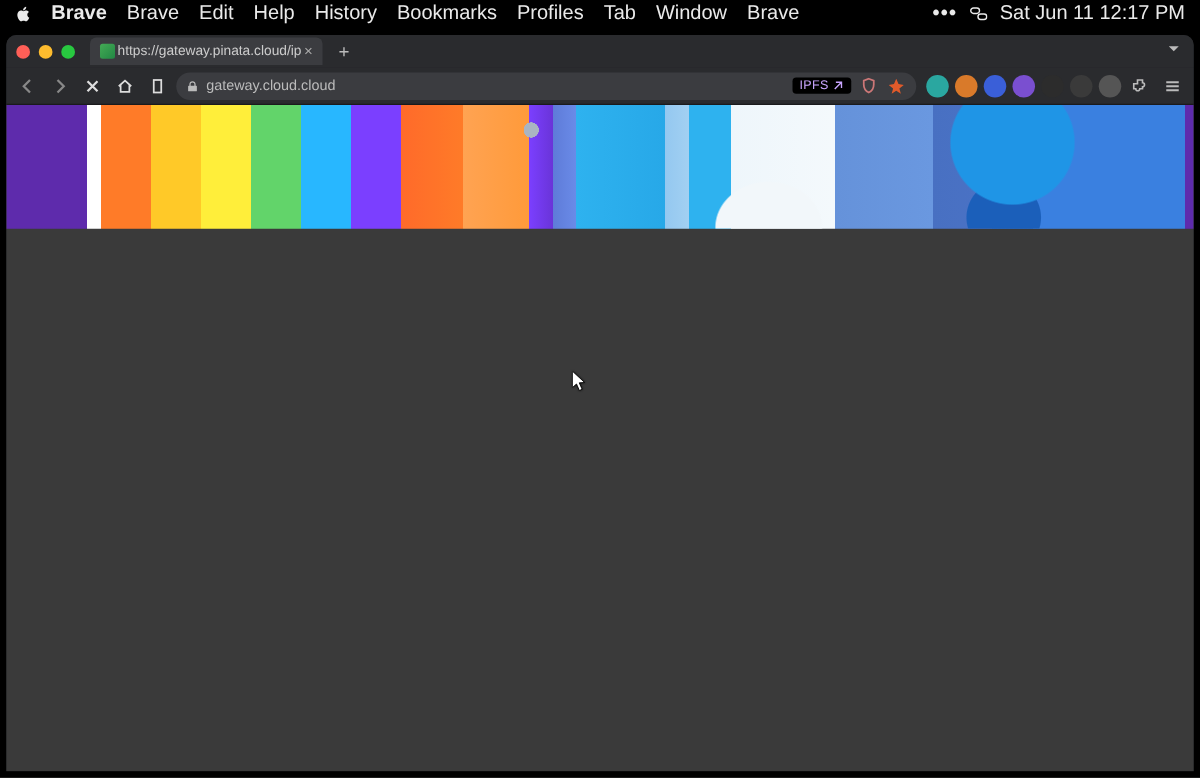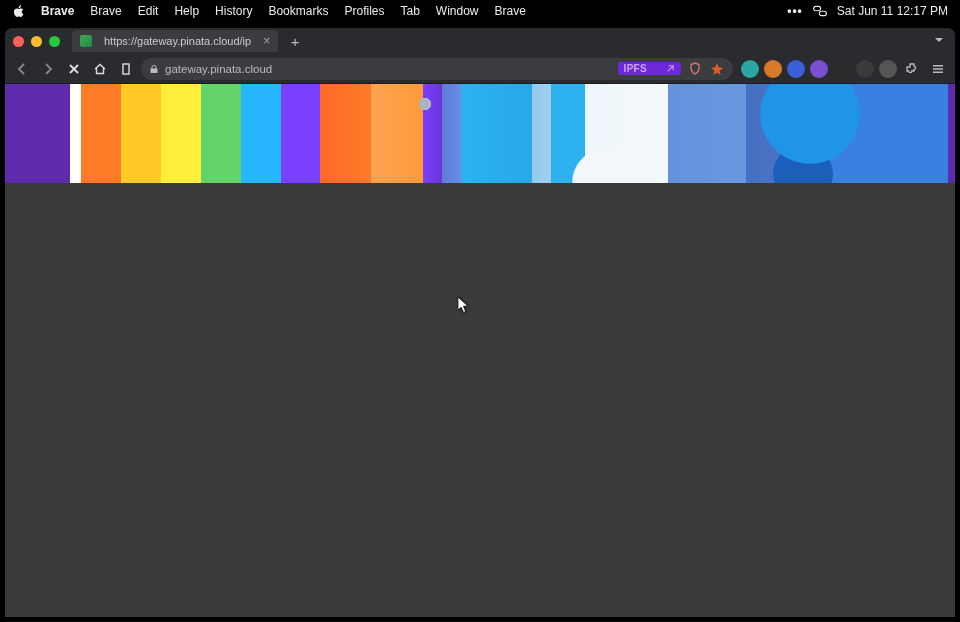--- a/index.html
+++ b/index.html
@@ -1,55 +1,55 @@
 <!DOCTYPE html>
 <html><head>
   <meta charset="utf-8">
   <style>
     * { margin: 0; padding: 0; box-sizing: border-box; font-family: -apple-system, BlinkMacSystemFont, "Segoe UI", sans-serif; }
     body { width: 960px; height: 622px; background: #000; overflow: hidden; position: relative; }
 
     
-    .menubar { height: 22px; background: #000; display: flex; align-items: center; justify-content: space-between; padding: 0 12px; color: #eaeaea; font-size: 12px; font-weight: 500; }
+    .menubar { height: 22px; background: #000; display: flex; align-items: center; justify-content: space-between; padding: 0 12px; color: #eaeaea; font-size: 16px; font-weight: 500; }
     .menubar-left { display: flex; align-items: center; gap: 16px; }
     .menubar-left .app-name { font-weight: 700; }
     .menubar-right { display: flex; align-items: center; gap: 10px; }
     .apple-logo svg { width: 13px; height: 13px; display: block; }
     .menubar-icon { display: flex; align-items: center; }
     .menubar-icon svg { width: 14px; height: 12px; display: block; }
     .menubar-dots { letter-spacing: 1px; font-weight: 700; }
 
     
     .browser-window { position: absolute; top: 28px; left: 5px; right: 5px; bottom: 5px; background: #222326; border-radius: 8px 8px 0 0; overflow: hidden; display: flex; flex-direction: column; }
 
     
     .tabbar { height: 26px; background: #2a2b2e; display: flex; align-items: center; padding-left: 8px; }
     .traffic-lights { display: flex; gap: 7px; align-items: center; margin-right: 12px; }
     .tl { width: 11px; height: 11px; border-radius: 50%; }
     .tl.red { background: #ff5f57; }
     .tl.yellow { background: #febc2e; }
     .tl.green { background: #28c840; }
-    .tab { display: flex; align-items: center; background: #3b3c40; height: 22px; padding: 0 8px; border-radius: 5px 5px 0 0; min-width: 150px; color: #ccc; font-size: 11px; gap: 12px; }
+    .tab { display: flex; align-items: center; background: #3b3c40; height: 22px; padding: 0 8px; border-radius: 5px 5px 0 0; min-width: 150px; color: #ccc; font-size: 11px; gap: 2px; }
     .tab .favicon { width: 12px; height: 12px; background: linear-gradient(135deg,#4a5,#284); border-radius: 2px; }
     .tab .tab-title { flex: 1; white-space: nowrap; overflow: hidden; text-overflow: ellipsis; }
     .tab .tab-close { font-size: 12px; color: #aaa; cursor: pointer; }
     .newtab { width: 22px; height: 22px; display: flex; align-items: center; justify-content: center; color: #bbb; font-size: 15px; margin-left: 6px; cursor: pointer; }
     .tabbar-right { margin-left: auto; padding-right: 10px; color: #bbb; }
     .tabbar-right svg { width: 12px; height: 12px; }
 
     
     .toolbar { height: 30px; background: #2a2b2e; display: flex; align-items: center; padding: 0 6px; gap: 4px; border-bottom: 1px solid #1a1a1c; }
     .navbtn { width: 22px; height: 22px; display: flex; align-items: center; justify-content: center; color: #888; cursor: pointer; border-radius: 3px; }
     .navbtn.enabled { color: #ddd; }
     .navbtn svg { width: 14px; height: 14px; display: block; }
     .urlbar { flex: 1; height: 22px; background: #3b3c40; border-radius: 11px; display: flex; align-items: center; padding: 0 8px; gap: 6px; font-size: 11.5px; color: #bbb; overflow: hidden; }
     .urlbar .lock svg { width: 10px; height: 10px; display: block; }
     .urlbar .url-domain { color: #bbb; }
     .urlbar .url-path { color: #eee; }
-    .urlbar .ipfs-badge { background: #6d28d9; color: #c9a5ff; padding: 1px 6px; border-radius: 3px; font-size: 10px; font-weight: 700; letter-spacing: 0.3px; display: flex; align-items: center; gap: 19px; }
+    .urlbar .ipfs-badge { background: #000000; color: #c9a5ff; padding: 1px 6px; border-radius: 3px; font-size: 10px; font-weight: 400; letter-spacing: 0.3px; display: flex; align-items: center; gap: 3px; }
     .urlbar .ipfs-badge svg { width: 9px; height: 9px; }
     .urlbar .urlbar-spacer { flex: 1; }
     .urlbar .shield { color: #a88; }
     .urlbar .brave-badge { color: #e05a2a; }
     .ext-icons { display: flex; align-items: center; gap: 5px; padding-left: 4px; }
     .ext { width: 18px; height: 18px; border-radius: 50%; display: flex; align-items: center; justify-content: center; }
     .menu-btn { color: #bbb; padding: 0 4px; }
 
     
     .content { flex: 1; background: #3a3a3a; position: relative; overflow: hidden; }
@@ -200,21 +200,21 @@
           <rect x="4" y="2" width="6" height="10"></rect>
         </svg>
     </div>
 
     <div class="urlbar">
       <span class="lock">
         <svg viewBox="0 0 10 10" fill="#bbb">
             <path d="M2.5 4.5V3.3C2.5 2 3.6 1 5 1s2.5 1 2.5 2.3v1.2H8c.3 0 .5.2.5.5v3.5c0 .3-.2.5-.5.5H2c-.3 0-.5-.2-.5-.5V5c0-.3.2-.5.5-.5h.5zm1 0h3V3.3C6.5 2.6 5.8 2 5 2s-1.5.6-1.5 1.3v1.2z"></path>
           </svg>
       </span>
-      <span class="url-domain">gateway.pinata.cloud</span>
+      <span class="url-domain">gateway.cloud.cloud</span>
       <span class="urlbar-spacer"></span>
       <span class="ipfs-badge">
         <span>IPFS</span>
         <svg viewBox="0 0 10 10" fill="none" stroke="currentColor" stroke-width="1.2">
             <path d="M3 2h5v5M8 2L2 8"></path>
           </svg>
       </span>
       <span class="navbtn enabled shield" style="width:16px;height:16px;">
         <svg viewBox="0 0 14 14" fill="none" stroke="#c77" stroke-width="1.4">
             <path d="M7 1l4 1.5v3c0 3-2 5.5-4 6.5-2-1-4-3.5-4-6.5v-3L7 1z"></path>

